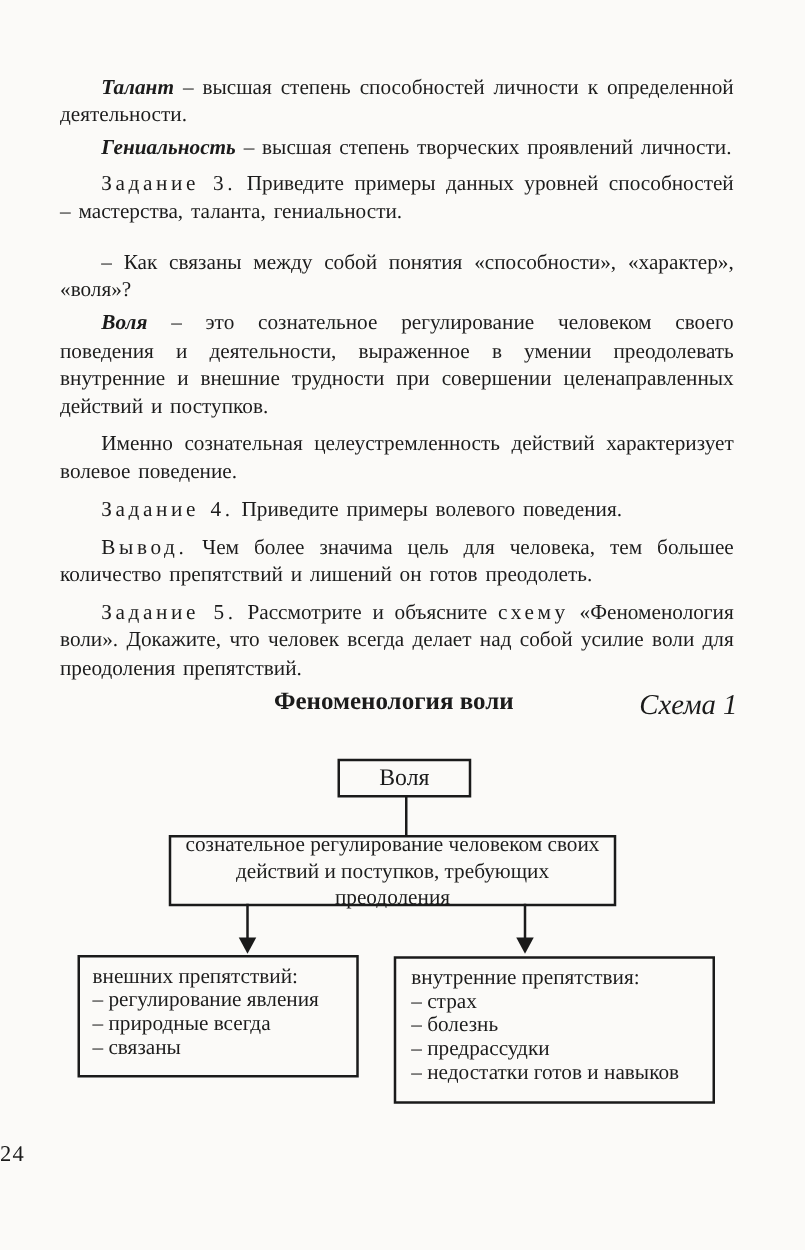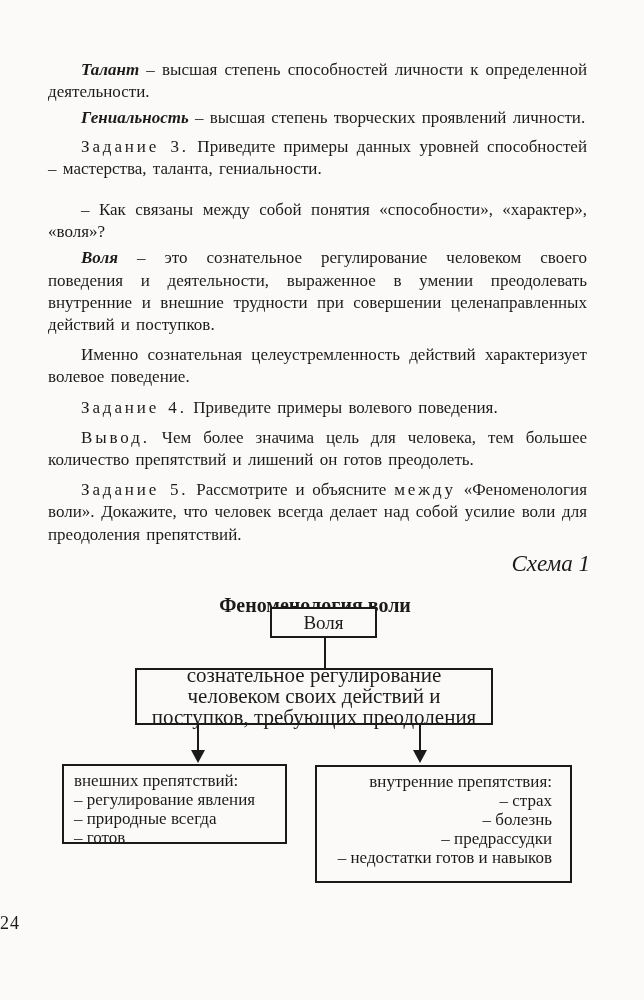--- a/index.html
+++ b/index.html
@@ -29,63 +29,62 @@
   .mt-lg{margin-top:19px;}
   .mt-xs{margin-top:2px;}
   .bi{font-weight:bold;font-style:italic;}
   .sp{letter-spacing:0.17em;}
   
   .schema-label{
     position:absolute;top:551px;right:54px;
     font-style:italic;font-size:23px;
   }
   .schema-title{
-    position:absolute;top:594px;left:115px;width:400px;
+    position:absolute;top:550px;left:115px;width:400px;
     text-align:center;font-weight:bold;font-size:20px;
   }
   .box{
     position:absolute;box-sizing:border-box;
     border:2px solid #1a1a1a;background:#fbfaf8;
   }
   .box-root{
     left:270px;top:607px;width:107px;height:31px;
     display:flex;align-items:center;justify-content:center;
     font-size:19px;
   }
   .connector{
     position:absolute;left:324px;top:637px;width:2px;height:32px;
     background:#1a1a1a;
   }
   .box-def{
     left:135px;top:668px;width:358px;height:57px;
     display:flex;align-items:center;justify-content:center;
-    text-align:center;font-size:21px;line-height:21px;padding:0 4px;
+    text-align:center;font-size:17px;line-height:21px;padding:0 4px;
   }
   .arrow-line{
     position:absolute;top:723px;width:2px;height:29px;
     background:#1a1a1a;
   }
   .arrow-line-left{left:197px;}
   .arrow-line-right{left:419px;}
   .arrow-head{
     position:absolute;top:750px;width:0;height:0;
     border-left:7px solid transparent;border-right:7px solid transparent;
     border-top:13px solid #1a1a1a;
   }
   .arrow-head-left{left:191px;}
   .arrow-head-right{left:413px;}
   .box-list{font-size:17px;line-height:19px;}
   .box-left{
-    left:62px;top:764px;width:225px;height:80px;
+    left:62px;top:764px;width:225px;height:98px;
     padding:5px 6px 0 10px;
   }
   .box-right{
     left:315px;top:765px;width:257px;height:118px;
     padding:5px 18px 0 12px;
-    text-align:right;
   }
   .list-header,.list-item{white-space:nowrap;}
   
   .page-number{
     position:absolute;top:913px;left:0;width:100%;
     text-align:left;font-size:18px;letter-spacing:1px;
   }
 </style>
 </head>
 <body>
@@ -102,21 +101,21 @@
     <p class="para mt-lg"><span>– Как связаны между собой понятия «способности», «характер», «воля»?</span></p>
 
     <p class="para mt-xs"><span class="bi">Воля</span><span> – это сознательное регулирование человеком своего поведения и деятельности, выраженное в умении преодолевать внутренние и внешние трудности при совершении целенаправленных действий и поступков.</span></p>
 
     <p class="para mt-md"><span>Именно сознательная целеустремленность действий характеризует волевое поведение.</span></p>
 
     <p class="para mt-md"><span class="sp">Задание 4.</span><span> Приведите примеры волевого поведения.</span></p>
 
     <p class="para mt-md"><span class="sp">Вывод.</span><span> Чем более значима цель для человека, тем большее количество препятствий и лишений он готов преодолеть.</span></p>
 
-    <p class="para mt-md"><span class="sp">Задание 5.</span><span> Рассмотрите и объясните </span><span class="sp">между</span><span> «Феноменология воли». Докажите, что человек всегда делает над собой усилие воли для преодоления препятствий.</span></p>
+    <p class="para mt-md"><span class="sp">Задание 5.</span><span> Рассмотрите и объясните </span><span class="sp">схему</span><span> «Феноменология воли». Докажите, что человек всегда делает над собой усилие воли для преодоления препятствий.</span></p>
   </div>
 
   <div class="schema-label">Схема 1</div>
   <div class="schema-title">Феноменология воли</div>
 
   <div class="box box-root">
       <span>Воля</span>
     </div>
 
   <div class="connector"></div>
@@ -127,21 +126,21 @@
 
   <div class="arrow-line arrow-line-left"></div>
   <div class="arrow-head arrow-head-left"></div>
   <div class="arrow-line arrow-line-right"></div>
   <div class="arrow-head arrow-head-right"></div>
 
   <div class="box box-list box-left">
     <div class="list-header">внешних препятствий:</div>
     <div class="list-item">– регулирование явления</div>
     <div class="list-item">– природные всегда</div>
-    <div class="list-item">– готов</div>
+    <div class="list-item">– связаны</div>
   </div>
 
   <div class="box box-list box-right">
     <div class="list-header">внутренние препятствия:</div>
     <div class="list-item">– страх</div>
     <div class="list-item">– болезнь</div>
     <div class="list-item">– предрассудки</div>
     <div class="list-item">– недостатки готов и навыков</div>
   </div>
 

